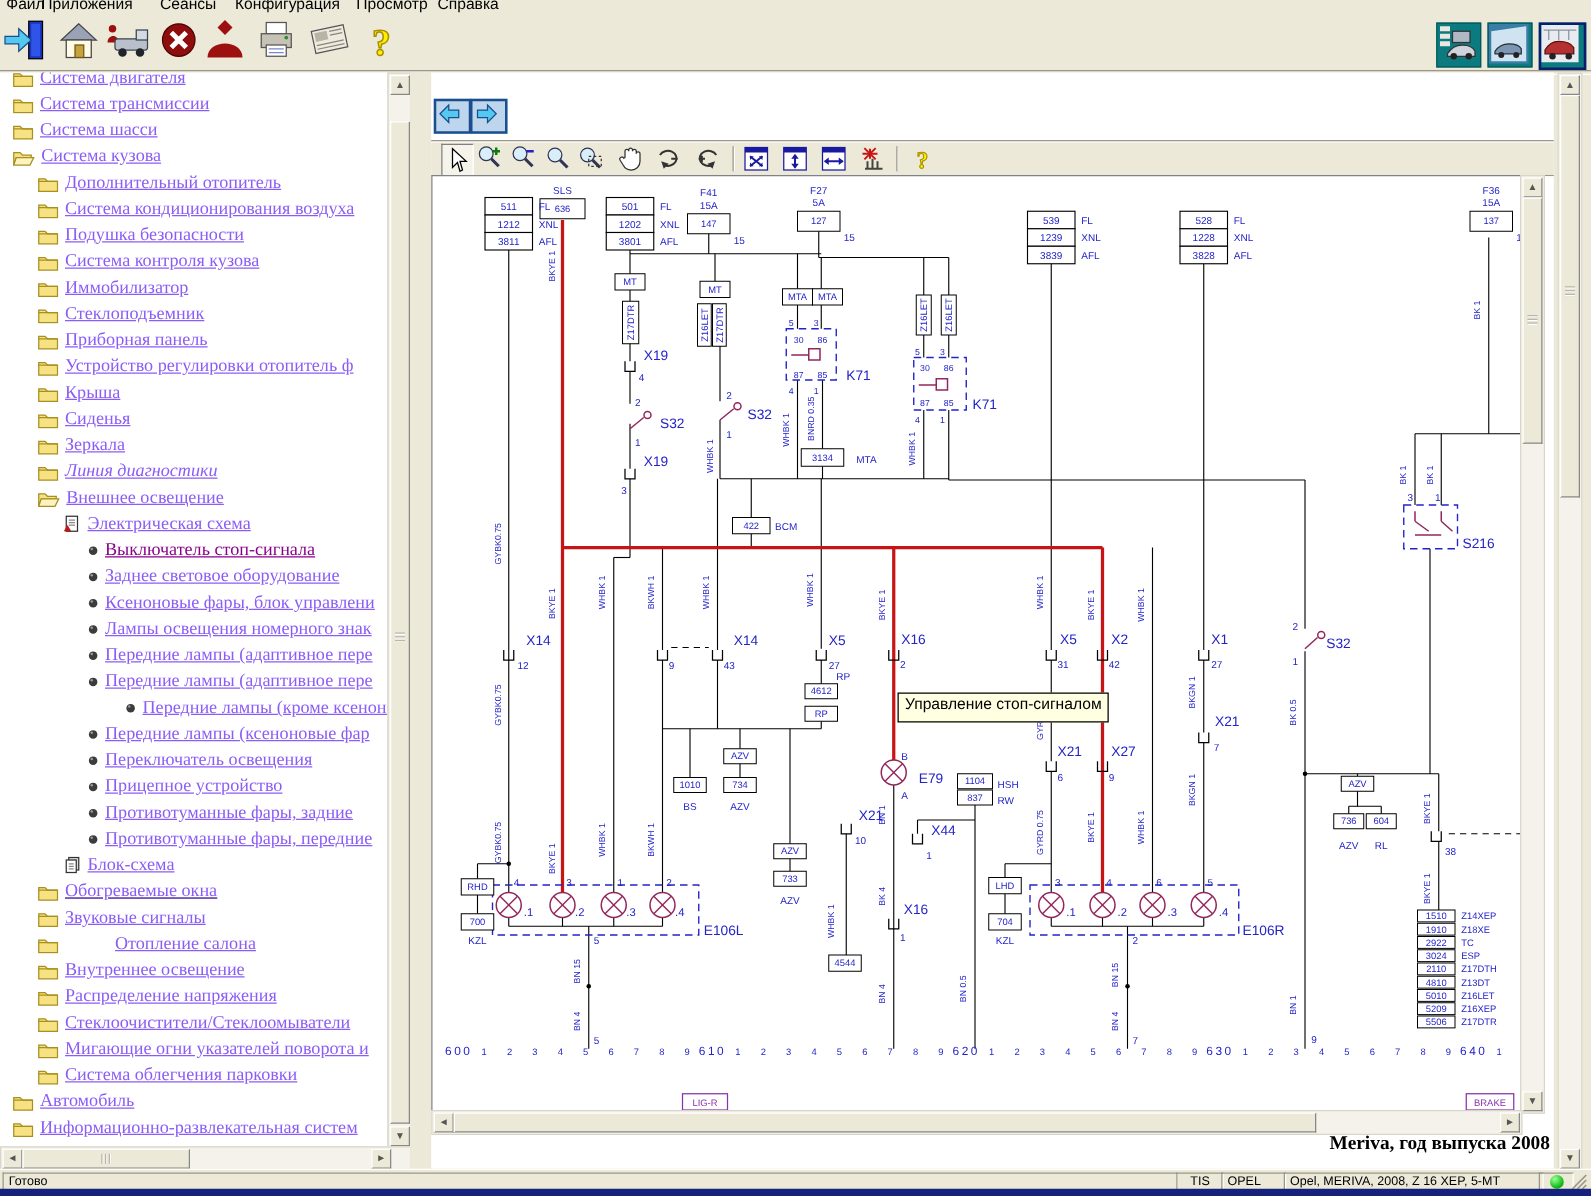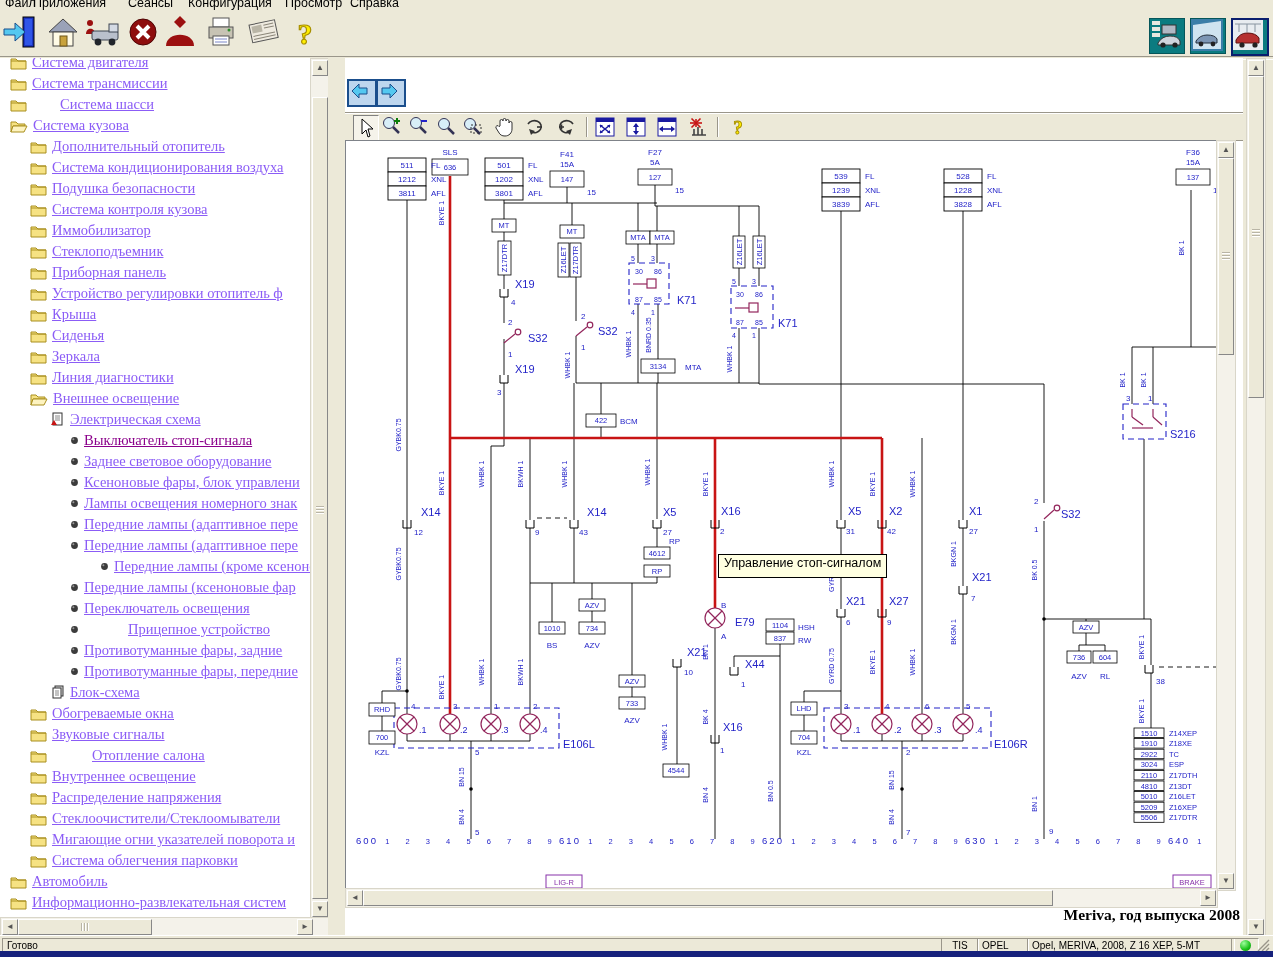--- a/index.html
+++ b/index.html
@@ -166,21 +166,21 @@
     </div>
     <div class="trow" style="padding-left: 10px;">
       <span class="ticon">
         <svg width="17" height="14" viewBox="0 0 17 14">
           <path d="M1,3 h5 l2,2 h8 v8 h-15 Z" fill="#f6e283" stroke="#a98f1f"></path>
           <path d="M1,5 h15" stroke="#a98f1f"></path>
         </svg>
       </span>
       <a>Система трансмиссии</a>
     </div>
-    <div class="trow" style="padding-left: 10px; gap: 28px;">
+    <div class="trow" style="padding-left: 10px;">
       <span class="ticon">
         <svg width="17" height="14" viewBox="0 0 17 14">
           <path d="M1,3 h5 l2,2 h8 v8 h-15 Z" fill="#f6e283" stroke="#a98f1f"></path>
           <path d="M1,5 h15" stroke="#a98f1f"></path>
         </svg>
       </span>
       <a>Система шасси</a>
     </div>
     <div class="trow" style="padding-left: 10px;">
       <span class="ticon">
@@ -283,21 +283,21 @@
     </div>
     <div class="trow" style="padding-left: 30px;">
       <span class="ticon">
         <svg width="17" height="14" viewBox="0 0 17 14">
           <path d="M1,3 h5 l2,2 h8 v8 h-15 Z" fill="#f6e283" stroke="#a98f1f"></path>
           <path d="M1,5 h15" stroke="#a98f1f"></path>
         </svg>
       </span>
       <a>Зеркала</a>
     </div>
-    <div class="trow" style="padding-left: 30px;">
+    <div class="trow" style="padding-left: 30px; font-style: italic;">
       <span class="ticon">
         <svg width="17" height="14" viewBox="0 0 17 14">
           <path d="M1,3 h5 l2,2 h8 v8 h-15 Z" fill="#f6e283" stroke="#a98f1f"></path>
           <path d="M1,5 h15" stroke="#a98f1f"></path>
         </svg>
       </span>
       <a>Линия диагностики</a>
     </div>
     <div class="trow" style="padding-left: 30px;">
       <span class="ticon">
@@ -392,21 +392,21 @@
     </div>
     <div class="trow" style="padding-left: 70px;">
       <span class="ticon">
         <svg width="9" height="9" viewBox="0 0 9 9">
           <circle cx="4.5" cy="4.5" r="3.4" fill="#3c3c3c"></circle>
           <circle cx="3.4" cy="3.2" r="1" fill="#9a9a9a"></circle>
         </svg>
       </span>
       <a>Переключатель освещения</a>
     </div>
-    <div class="trow" style="padding-left: 70px; gap: 44px;">
+    <div class="trow" style="padding-left: 70px;">
       <span class="ticon">
         <svg width="9" height="9" viewBox="0 0 9 9">
           <circle cx="4.5" cy="4.5" r="3.4" fill="#3c3c3c"></circle>
           <circle cx="3.4" cy="3.2" r="1" fill="#9a9a9a"></circle>
         </svg>
       </span>
       <a>Прицепное устройство</a>
     </div>
     <div class="trow" style="padding-left: 70px;">
       <span class="ticon">

